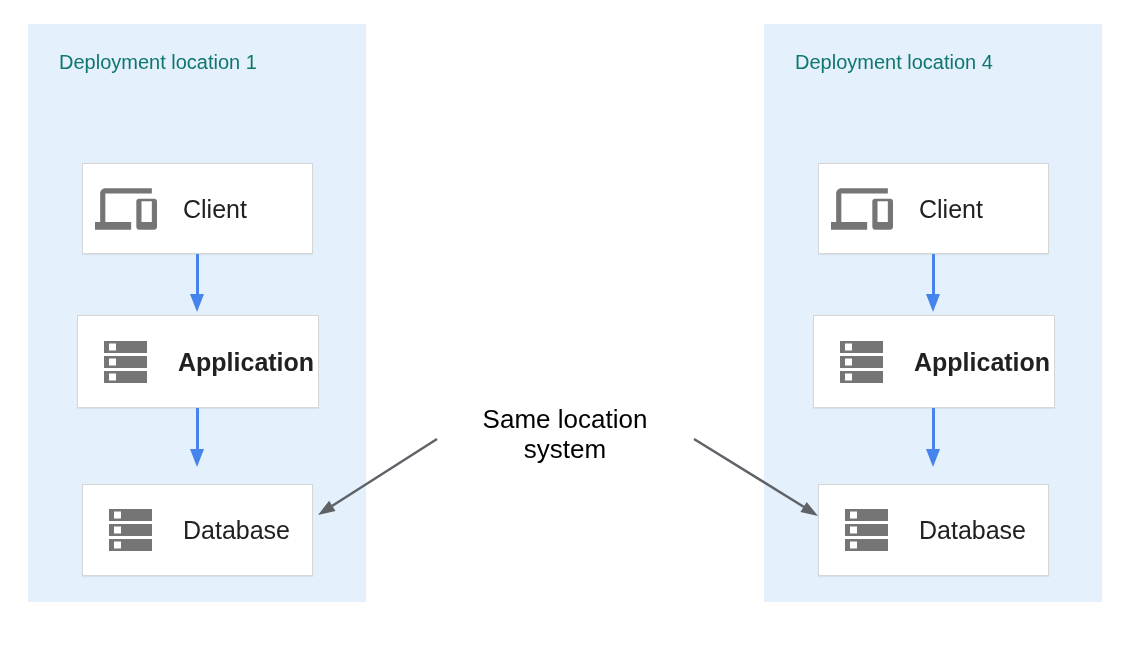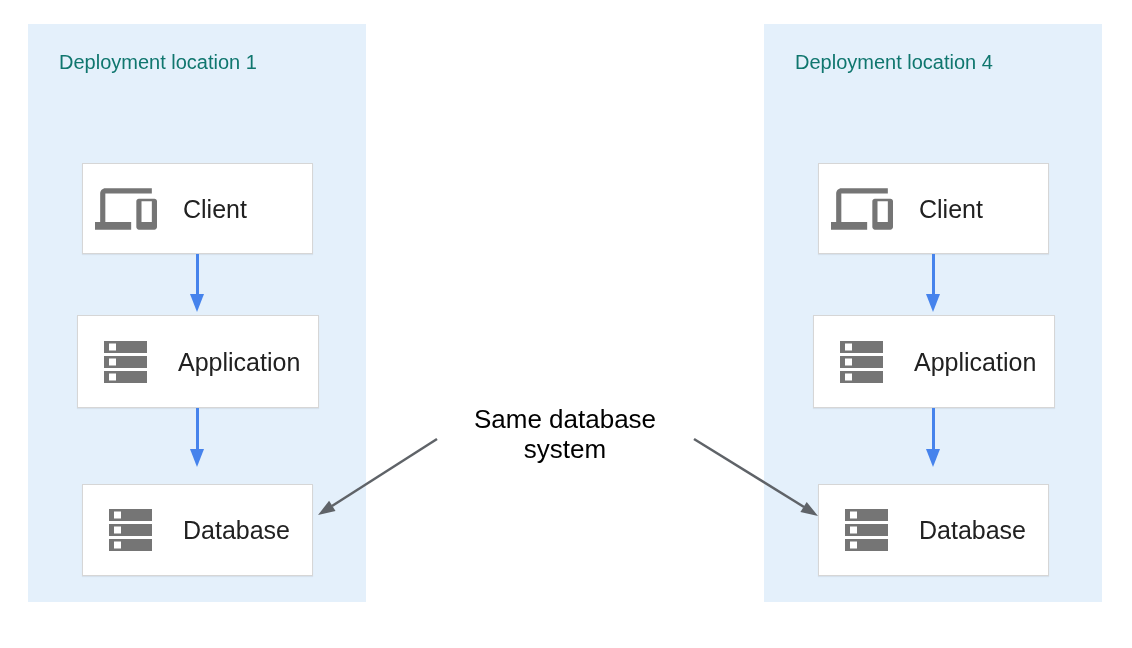--- a/index.html
+++ b/index.html
@@ -29,21 +29,21 @@
     white-space: nowrap;
     margin-left: 6px;
   }
   .node {
     position: absolute;
     background: #ffffff;
     border: 1px solid #D6D6D6;
     box-shadow: 0 1px 1px rgba(0,0,0,0.06);
   }
   .node-client { left: 54px; top: 139px; width: 229px; height: 89px; text-align: right; }
-  .node-app    { left: 49px; top: 291px; width: 240px; height: 91px; }
+  .node-app    { left: 49px; top: 291px; width: 240px; height: 91px; font-weight: bold; }
   .node-db     { left: 54px; top: 460px; width: 229px; height: 90px; text-align: right; }
   .node-label {
     position: absolute;
     left: 100px;
     top: 50%;
     transform: translateY(-50%);
     font-size: 25px;
     color: #212121;
     white-space: nowrap;
   }
@@ -223,15 +223,15 @@
     </div>
   </div>
 
   <svg class="arrows-svg" viewBox="0 0 1132 648">
     <line x1="437" y1="439" x2="332" y2="506" stroke="#5F6368" stroke-width="2.5"></line>
     <polygon points="318,515 329.1,500.8 335.5,511.0" fill="#5F6368"></polygon>
     <line x1="694" y1="439" x2="804" y2="507" stroke="#5F6368" stroke-width="2.5"></line>
     <polygon points="818,516 800.4,512.1 806.7,501.9" fill="#5F6368"></polygon>
   </svg>
 
-  <div class="annotation">Same database system</div>
+  <div class="annotation">Same location system</div>
 
 </div>
 
 </body></html>

